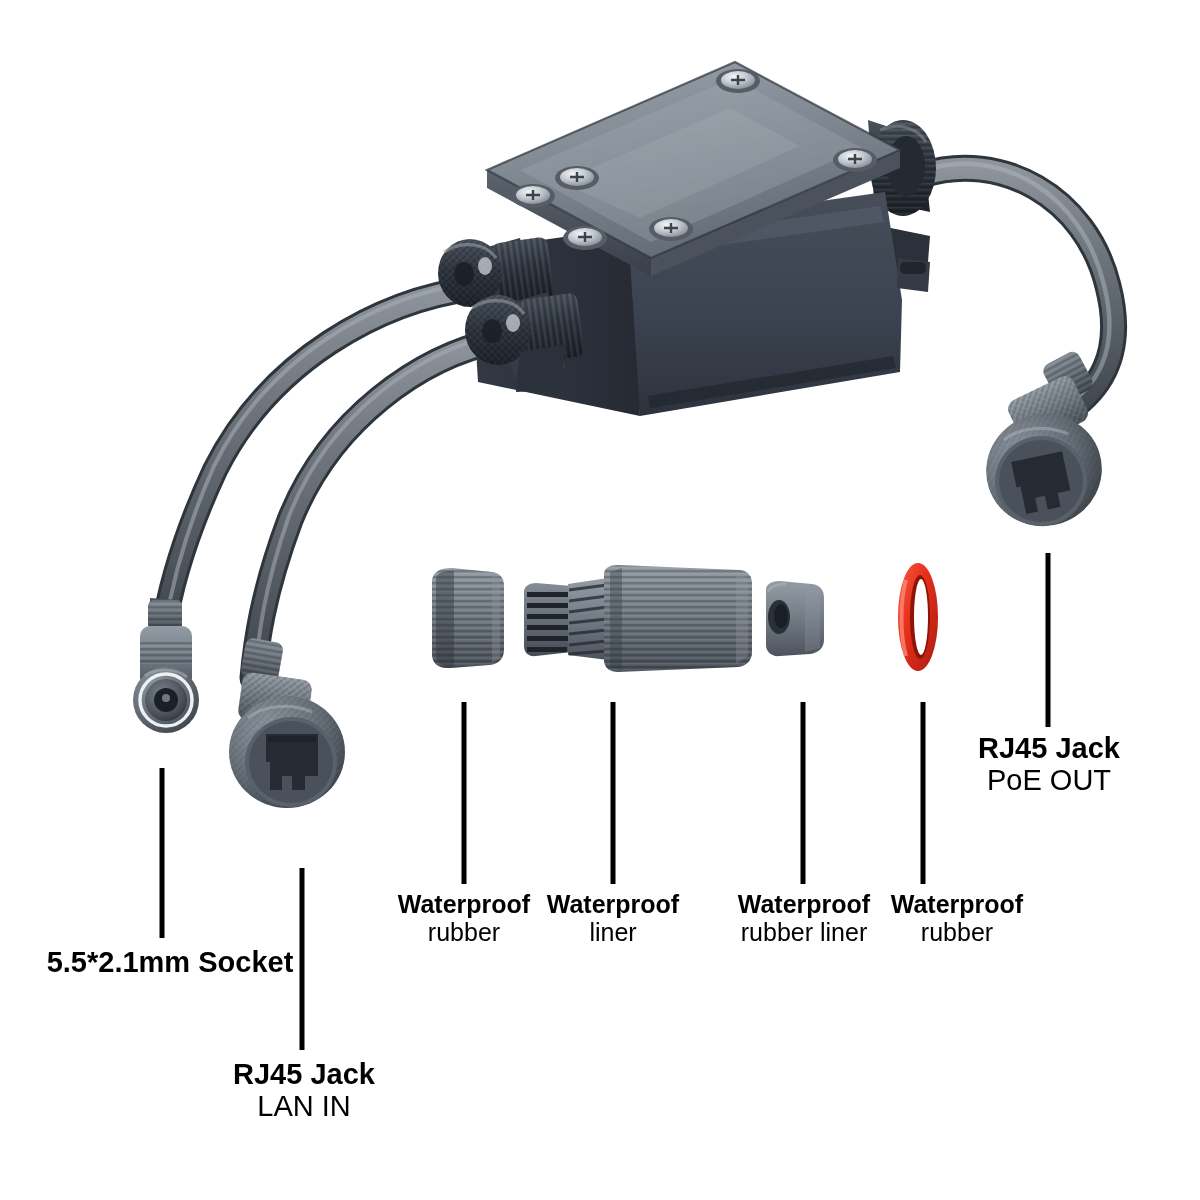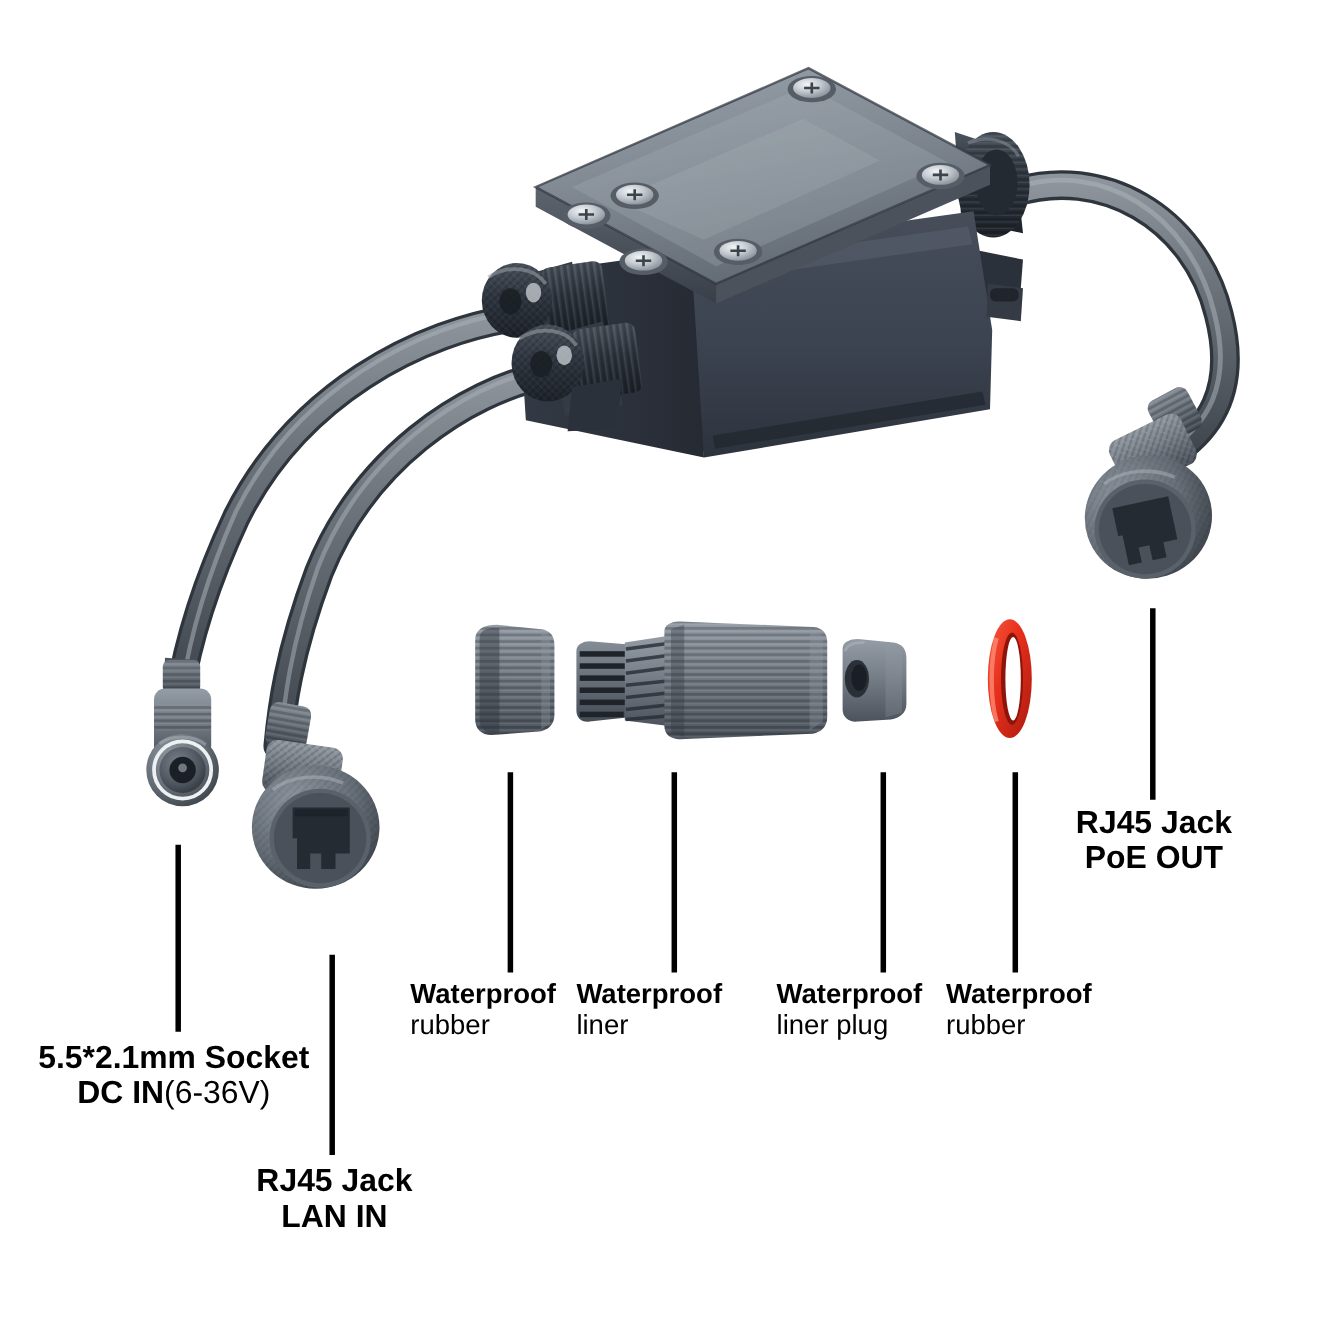--- a/index.html
+++ b/index.html
@@ -7,29 +7,29 @@
   body{
     width:1200px;height:1200px;
     background:#ffffff;
     font-family:"Liberation Sans","DejaVu Sans",sans-serif;
     overflow:hidden;
     position:relative;
   }
   #stage{position:absolute;inset:0;width:1200px;height:1200px;}
   svg#art{position:absolute;left:0;top:0;width:1200px;height:1200px;}
 
-  .callout{position:absolute;color:#000;line-height:1.12;}
+  .callout{position:absolute;color:#000;text-align:center;line-height:1.12;}
   .callout .l1{font-size:27px;font-weight:700;white-space:nowrap;}
   .callout .l2{font-size:27px;font-weight:400;white-space:nowrap;}
-  .callout .bold{font-weight:700;}
+  .callout .bold{font-weight:400;}
 
   .co-small .l1,.co-small .l2{font-size:25px;}
 
   
-  #co-dc{left:18px;top:946px;width:280px;text-align:center;}
+  #co-dc{left:30px;top:946px;width:280px;text-align:center;}
   #co-dc .l1{font-size:29px;}
   #co-dc .l2{font-size:29px;}
   #co-lan{left:175px;top:1058px;width:258px;text-align:center;}
   #co-lan .l1{font-size:29px;}
   #co-lan .l2{font-size:29px;}
   #co-poe{left:930px;top:732px;width:238px;text-align:center;}
   #co-poe .l1{font-size:29px;}
   #co-poe .l2{font-size:29px;}
 
   #co-liner{left:373px;top:890px;width:182px;}
@@ -395,21 +395,20 @@
     <line x1="1048" y1="553" x2="1048" y2="727"></line>
     <line x1="464" y1="702" x2="464" y2="884"></line>
     <line x1="613" y1="702" x2="613" y2="884"></line>
     <line x1="803" y1="702" x2="803" y2="884"></line>
     <line x1="923" y1="702" x2="923" y2="884"></line>
   </g>
 </svg>
 
 <div class="callout" id="co-dc">
   <div class="l1">5.5*2.1mm Socket</div>
-  <div class="l2"><span class="bold">DC IN</span><span>(6-36V)</span></div>
 </div>
 
 <div class="callout" id="co-lan">
   <div class="l1">RJ45 Jack</div>
   <div class="l2 bold">LAN IN</div>
 </div>
 
 <div class="callout" id="co-poe">
   <div class="l1">RJ45 Jack</div>
   <div class="l2 bold">PoE OUT</div>
@@ -420,21 +419,21 @@
   <div class="l2">rubber</div>
 </div>
 
 <div class="callout co-small" id="co-case">
   <div class="l1">Waterproof</div>
   <div class="l2">liner</div>
 </div>
 
 <div class="callout co-small" id="co-plug">
   <div class="l1">Waterproof</div>
-  <div class="l2">liner plug</div>
+  <div class="l2">rubber liner</div>
 </div>
 
 <div class="callout co-small" id="co-washer">
   <div class="l1">Waterproof</div>
   <div class="l2">rubber</div>
 </div>
 
 </div>
 
 </body></html>

